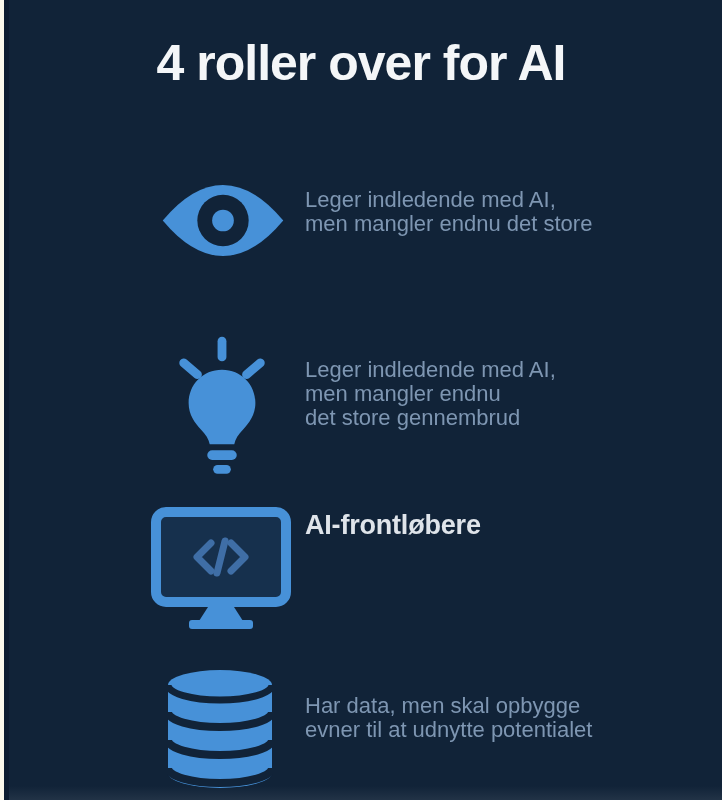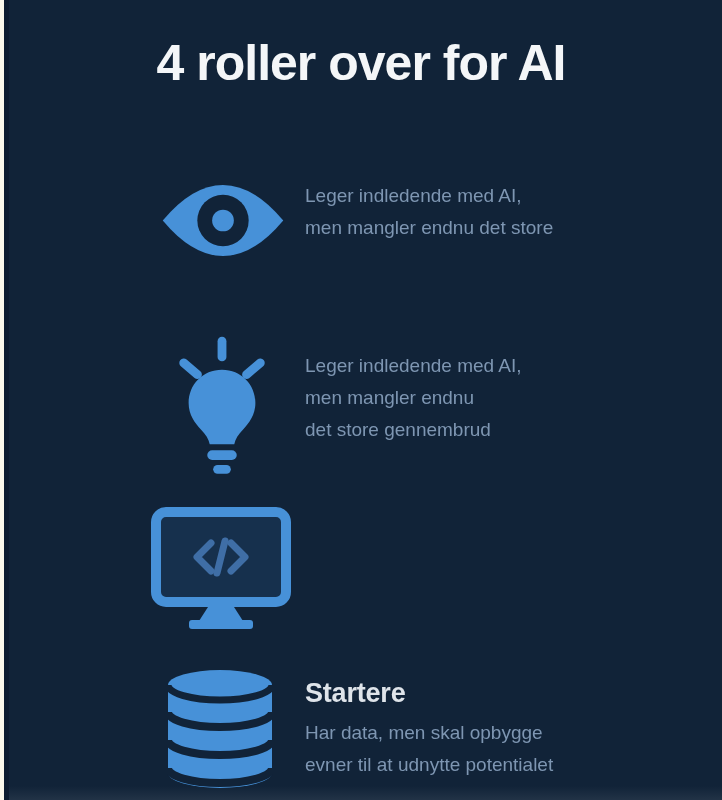--- a/index.html
+++ b/index.html
@@ -59,22 +59,22 @@
   .text-col{
     position:absolute; left:305px; top:0; width:400px;
   }
   .heading{
     font-size:27px; line-height:31px; font-weight:700;
     letter-spacing:-0.2px;
     color:var(--heading-text);
     white-space:pre-line;
   }
   .desc{
-    margin-top:8px;
-    font-size:19px; line-height:32px; font-weight:400;
+    margin-top:16px;
+    font-size:22px; line-height:24px; font-weight:400;
     color:var(--body-text);
     white-space:pre-line;
   }
 </style>
 </head>
 <body>
 
 <div class="page">
 
   <div class="edge-strip"></div>
@@ -119,33 +119,33 @@
       <svg viewBox="0 0 140 124" xmlns="http://www.w3.org/2000/svg" aria-hidden="true">
         <rect x="5" y="5" width="130" height="90" rx="10" fill="var(--screen-fill)" stroke="var(--icon-blue)" stroke-width="10"></rect>
         <polyline points="60,36 46,50 60,64" fill="none" stroke="var(--code-glyph)" stroke-width="7" stroke-linecap="round" stroke-linejoin="round"></polyline>
         <polyline points="80,36 94,50 80,64" fill="none" stroke="var(--code-glyph)" stroke-width="7" stroke-linecap="round" stroke-linejoin="round"></polyline>
         <line x1="74" y1="34" x2="66" y2="66" stroke="var(--code-glyph)" stroke-width="7" stroke-linecap="round"></line>
         <path d="M57,100 L83,100 L92,114 L48,114 Z" fill="var(--icon-blue)"></path>
         <rect x="38" y="113" width="64" height="9" rx="3" fill="var(--icon-blue)"></rect>
       </svg>
     </div>
     <div class="text-col">
+      <div class="heading">AI-frontløbere</div>
     </div>
   </div>
 
   <div class="row row-4">
     <div class="icon-box icon-db">
       <svg viewBox="0 0 106 120" xmlns="http://www.w3.org/2000/svg" aria-hidden="true">
         <path d="M1,16 A52,15 0 0 1 105,16 V104 A52,15 0 0 1 1,104 Z" fill="var(--icon-blue)"></path>
         <path d="M1,16 A52,15 0 0 0 105,16" fill="none" stroke="var(--background)" stroke-width="7"></path>
         <path d="M1,43 A52,15 0 0 0 105,43" fill="none" stroke="var(--background)" stroke-width="8"></path>
         <path d="M1,71 A52,15 0 0 0 105,71" fill="none" stroke="var(--background)" stroke-width="8"></path>
         <path d="M1,99 A52,15 0 0 0 105,99" fill="none" stroke="var(--background)" stroke-width="8"></path>
       </svg>
     </div>
     <div class="text-col">
-      <div class="heading">Startere</div>
       <div class="desc">Har data, men skal opbygge
 evner til at udnytte potentialet</div>
     </div>
   </div>
 
 </div>
 
 </body></html>

